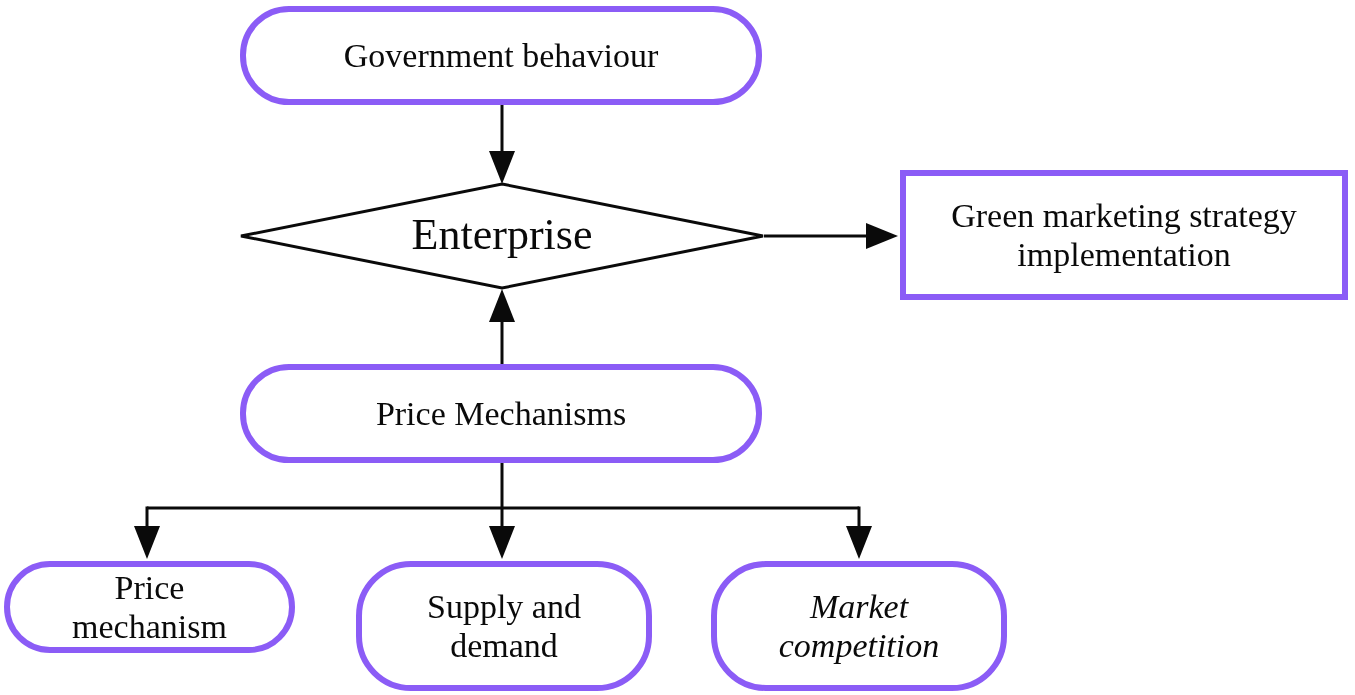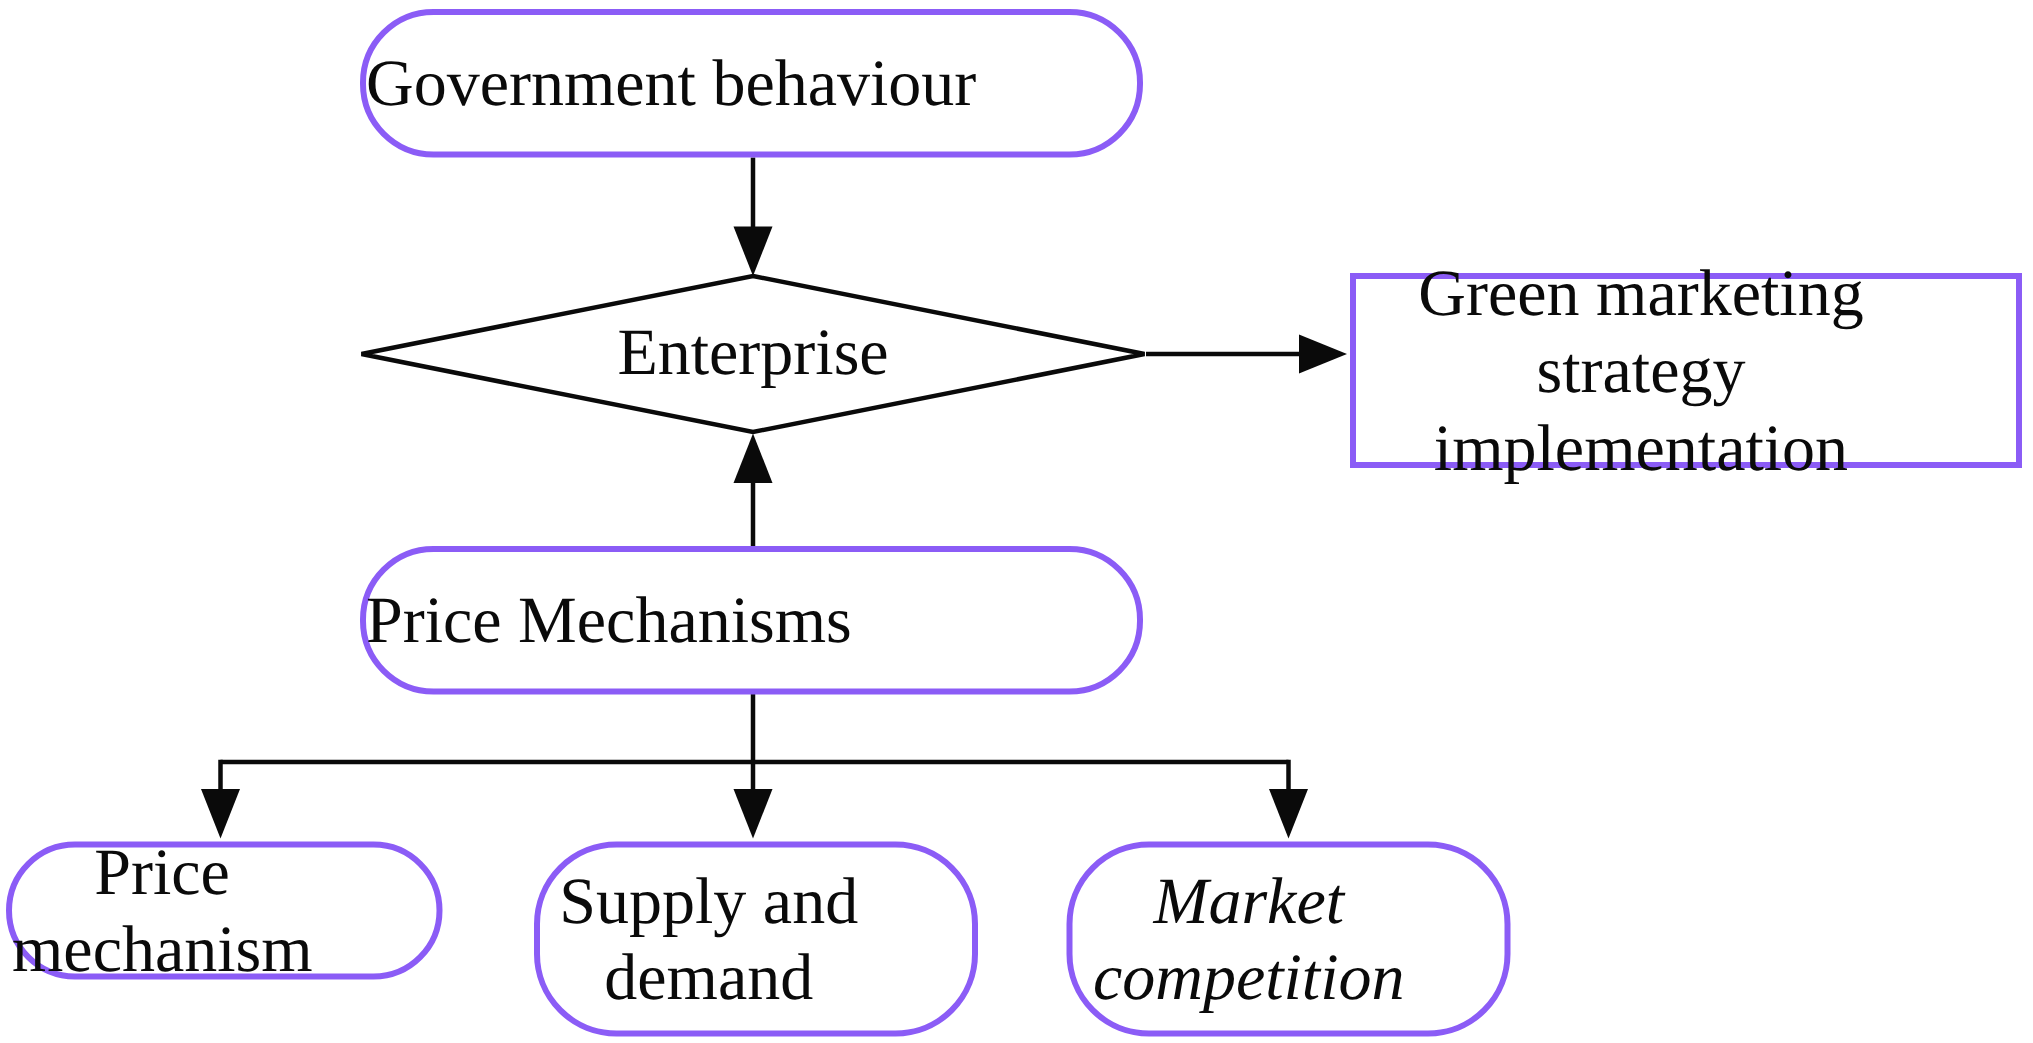--- a/index.html
+++ b/index.html
@@ -19,31 +19,32 @@
   #connectors {
     position: absolute;
     left: 0;
     top: 0;
     width: 1355px;
     height: 695px;
   }
   .node {
     position: absolute;
     box-sizing: border-box;
-    border: 4px solid #8b5cf6;
+    border: 6px solid #8b5cf6;
     background: #ffffff;
     display: flex;
     align-items: center;
+    justify-content: center;
     text-align: center;
-    font-size: 44px;
+    font-size: 34px;
     line-height: 1.16;
   }
   .stadium-wide   { border-radius: 49px; }
   .stadium-small  { border-radius: 55px; }
-  .rect           { border-radius: 0; margin-top: 12px; }
+  .rect           { border-radius: 0; }
 
   #node-government        { left: 240px; top: 6px;   width: 522px; height: 99px;  }
   #node-market-mechanisms { left: 240px; top: 364px; width: 522px; height: 99px;  }
   #node-green-marketing   { left: 900px; top: 170px; width: 448px; height: 130px; }
   #node-price-mechanism   { left: 4px;   top: 561px; width: 291px; height: 92px; }
   #node-supply-demand     { left: 356px; top: 561px; width: 296px; height: 130px; }
   #node-market-competition{ left: 711px; top: 561px; width: 296px; height: 130px; font-style: italic; }
 
   .label { display: inline-block; }
   #node-green-marketing    .label { width: 380px; }

